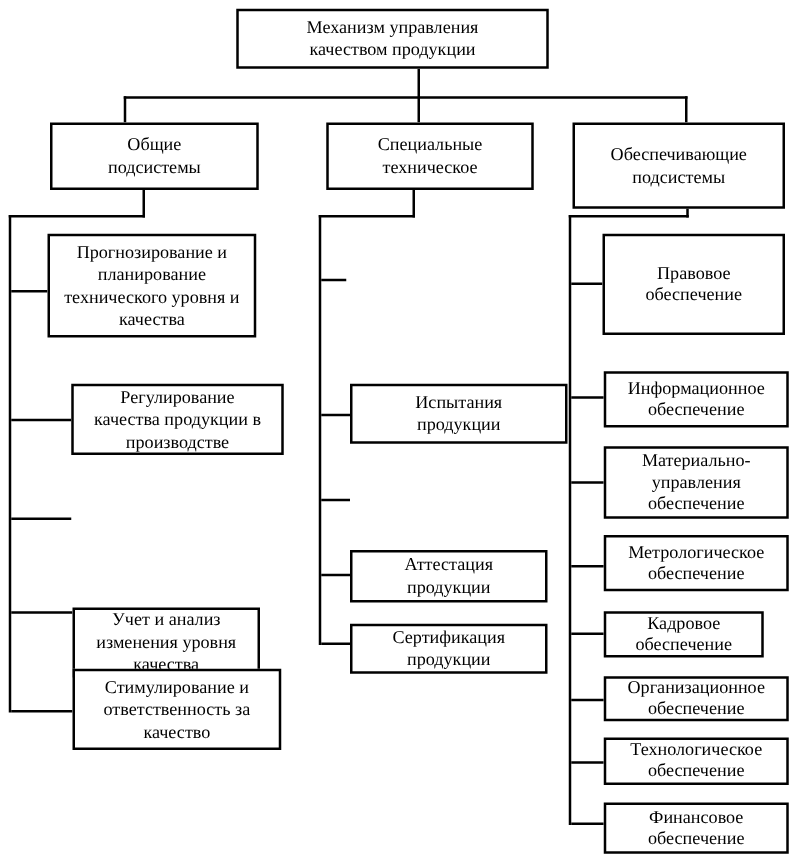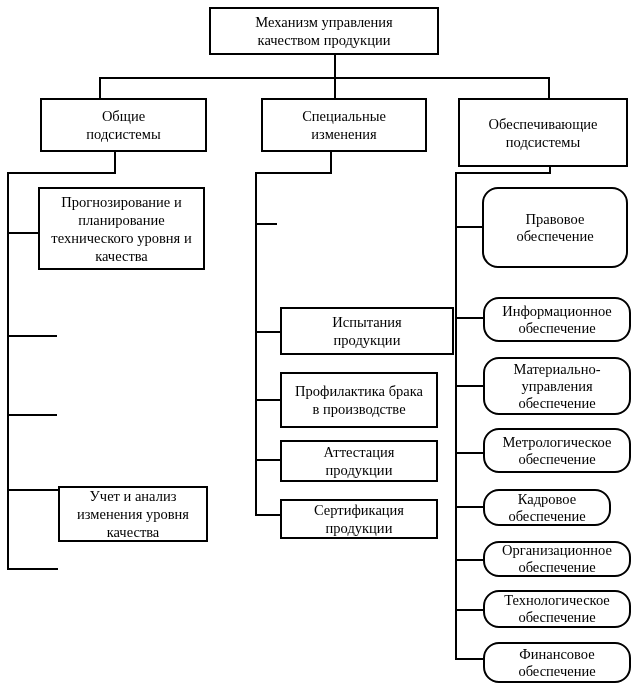--- a/index.html
+++ b/index.html
@@ -11,21 +11,21 @@
   }
   .diagram { position: absolute; inset: 0; }
   .box {
     position: absolute; box-sizing: border-box;
     border: 2px solid var(--line, #000000);
     background: var(--box-bg, #ffffff);
     display: flex; align-items: center; justify-content: center;
     text-align: center; white-space: pre-line;
     font-size: 14.5px; line-height: 18px;
   }
-  .box.lh17 { line-height: 17px; border-radius: 16px; }
+  .box.lh17 { line-height: 17px; }
   .line { position: absolute; background: var(--line, #000000); }
 </style>
 </head>
 <body>
 
 <div class="diagram">
 
   <div class="line" style="left:334px;top:55px;width:2px;height:43px"></div>
   <div class="line" style="left:99px;top:77px;width:451px;height:2px"></div>
   <div class="line" style="left:99px;top:77px;width:2px;height:21px"></div>
@@ -54,42 +54,46 @@
   <div class="line" style="left:455px;top:172px;width:2px;height:488px"></div>
   <div class="line" style="left:457px;top:226px;width:25px;height:2px"></div>
   <div class="line" style="left:457px;top:317px;width:26px;height:2px"></div>
   <div class="line" style="left:457px;top:385px;width:26px;height:2px"></div>
   <div class="line" style="left:457px;top:452px;width:26px;height:2px"></div>
   <div class="line" style="left:457px;top:506px;width:26px;height:2px"></div>
   <div class="line" style="left:457px;top:559px;width:26px;height:2px"></div>
   <div class="line" style="left:457px;top:609px;width:26px;height:2px"></div>
   <div class="line" style="left:457px;top:658px;width:26px;height:2px"></div>
 
-  <div class="box" style="left:209px;top:7px;width:230px;height:48px">Механизм управления
+  <div class="box" style="left:189px;top:7px;width:250px;height:48px">Механизм управления
 качеством продукции</div>
 
   <div class="box" style="left:40px;top:98px;width:167px;height:54px">Общие
 подсистемы</div>
   <div class="box" style="left:261px;top:98px;width:166px;height:54px">Специальные
-изменения</div>
+техническое</div>
   <div class="box" style="left:458px;top:98px;width:170px;height:69px">Обеспечивающие
 подсистемы</div>
 
   <div class="box" style="left:38px;top:187px;width:167px;height:83px">Прогнозирование и
 планирование
 технического уровня и
 качества</div>
+  <div class="box" style="left:57px;top:307px;width:170px;height:57px">Регулирование
+качества продукции в
+производстве</div>
   <div class="box" style="left:58px;top:486px;width:150px;height:56px">Учет и анализ
 изменения уровня
 качества</div>
+  <div class="box" style="left:58px;top:535px;width:167px;height:65px">Стимулирование и
+ответственность за
+качество</div>
 
   <div class="box" style="left:280px;top:307px;width:174px;height:48px">Испытания
 продукции</div>
-  <div class="box" style="left:280px;top:372px;width:158px;height:56px">Профилактика брака
-в производстве</div>
   <div class="box" style="left:280px;top:440px;width:158px;height:42px">Аттестация
 продукции</div>
   <div class="box" style="left:280px;top:499px;width:158px;height:40px">Сертификация
 продукции</div>
 
   <div class="box lh17" style="left:482px;top:187px;width:146px;height:81px">Правовое
 обеспечение</div>
   <div class="box lh17" style="left:483px;top:297px;width:148px;height:45px">Информационное
 обеспечение</div>
   <div class="box lh17" style="left:483px;top:357px;width:148px;height:58px">Материально-

